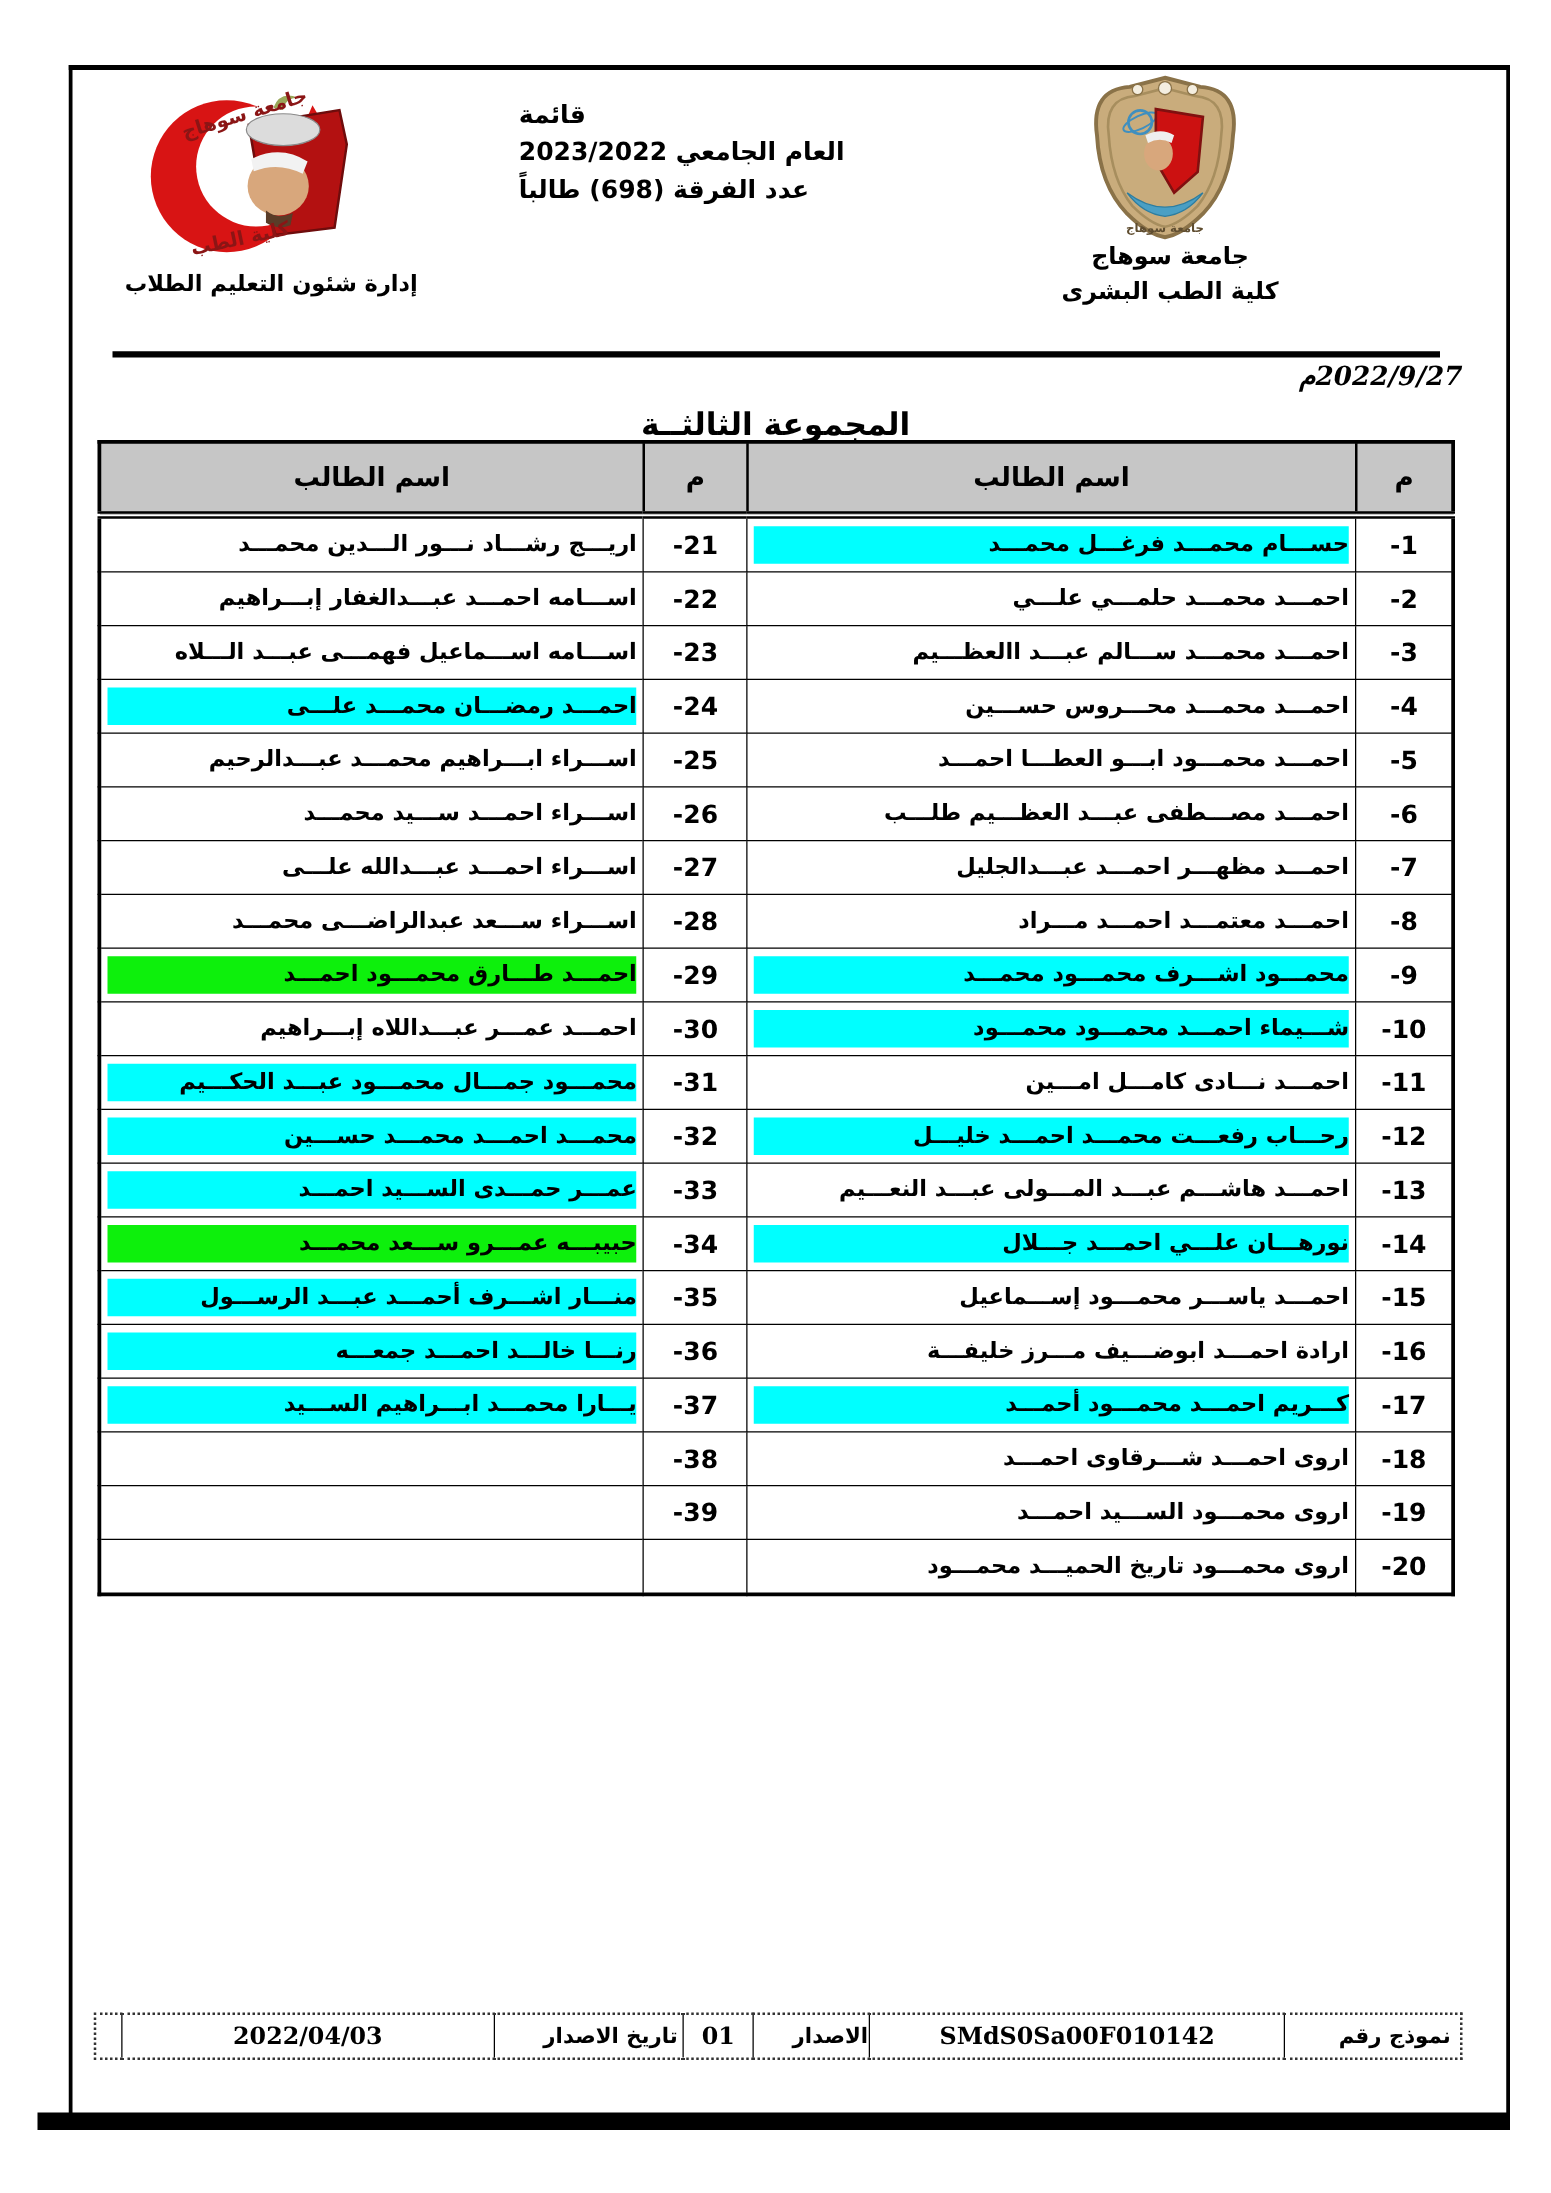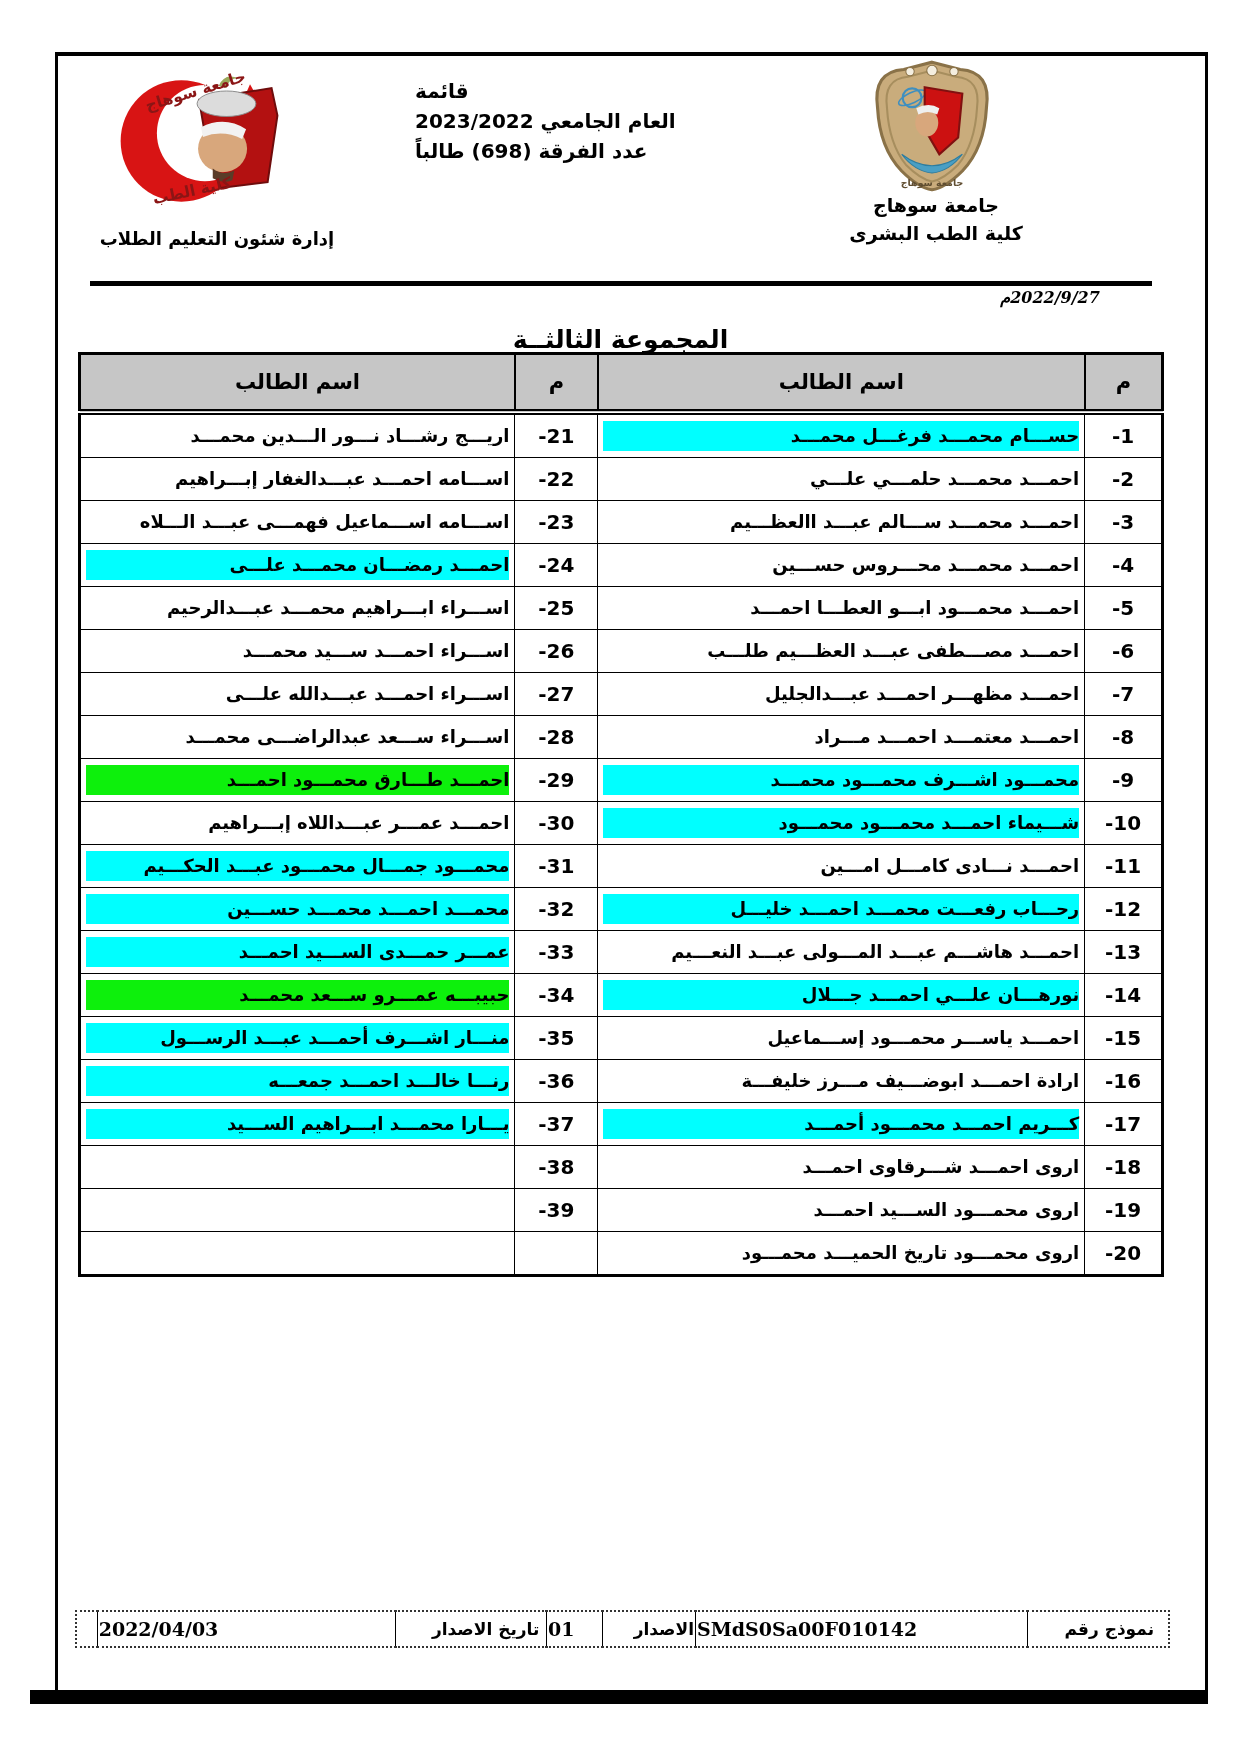--- a/index.html
+++ b/index.html
@@ -4,50 +4,50 @@
 <style>
   html,body{margin:0;padding:0;background:#ffffff;}
   .page{position:relative;width:1241px;height:1754px;background:#fff;overflow:hidden;
         font-family:"DejaVu Sans",sans-serif;color:#000;}
   
   .frame{position:absolute;left:55px;top:52px;width:1147px;height:1638px;
          border-top:4px solid #000;border-left:3px solid #000;border-right:3px solid #000;}
   .bottombar{position:absolute;left:30px;top:1690px;width:1178px;height:14px;background:#000;}
   
   .logo-left{position:absolute;left:103px;top:66px;width:196px;height:148px;}
-  .dept{position:absolute;left:92px;top:228px;width:250px;text-align:center;
+  .dept{position:absolute;left:92px;top:217px;width:250px;text-align:center;
         font-weight:bold;font-size:18px;direction:rtl;}
   .center-head{position:absolute;left:415px;top:76px;width:330px;text-align:left;
         font-weight:bold;font-size:20px;line-height:1.5;direction:rtl;}
   .logo-right{position:absolute;left:864px;top:58px;width:136px;height:136px;}
   .org{position:absolute;left:836px;top:192px;width:200px;text-align:center;
         font-weight:bold;font-size:19px;line-height:1.45;direction:rtl;}
   .divider{position:absolute;left:90px;top:281px;width:1062px;height:5px;background:#000;}
-  .date{position:absolute;left:930px;top:288px;width:240px;text-align:center;direction:rtl;
-        font-family:"DejaVu Serif",serif;font-style:italic;font-weight:bold;font-size:16px;}
+  .date{position:absolute;left:930px;top:288px;width:240px;text-align:right;direction:rtl;
+        font-family:"DejaVu Serif",serif;font-style:italic;font-weight:bold;font-size:21px;}
   .group-title{position:absolute;left:0;top:308px;width:1241px;text-align:center;
         font-weight:bold;font-size:25px;direction:rtl;margin-top:17px;}
   
   .tablewrap{position:absolute;left:78px;top:352px;width:1086px;}
   table.students{width:100%;border-collapse:collapse;direction:rtl;table-layout:fixed;
         border:3px solid #000;}
   table.students th{background:#c6c6c6;height:52px;font-size:21px;font-weight:bold;
         border:2px solid #000;border-bottom:6px double #000;}
   table.students td{height:40px;border:1.5px solid #000;padding:1px 3px;overflow:hidden;
         white-space:nowrap;text-align:center;vertical-align:middle;}
   td.num,th.numh{font-size:20px;font-weight:bold;}
   td.name{font-size:18px;font-weight:bold;}
   .nm{display:block;margin:0 2px;line-height:1.7;text-align:right;}
   .hl-cyan{background:#00ffff;}
   .hl-green{background:#0df00c;}
   
   .footwrap{position:absolute;left:75px;top:1610px;width:1095px;}
   table.footer{width:100%;border-collapse:collapse;direction:rtl;border:2px dotted #333;
         table-layout:fixed;}
-  table.footer td{border:1.5px solid #000;height:32px;text-align:left;vertical-align:middle;
+  table.footer td{border:1.5px solid #000;height:32px;text-align:center;vertical-align:middle;
         overflow:hidden;white-space:nowrap;margin-left:36px;}
   td.flabel{font-weight:bold;font-size:17px;padding-left:36px;}
   td.fvalue{font-family:"DejaVu Serif",serif;font-weight:bold;font-size:19px;direction:ltr;}
   td.fempty{border:none;border-right:1.5px solid #000;}
   svg text{font-family:"DejaVu Sans",sans-serif;}
 </style>
 </head>
 <body>
 
 <div class="page">

